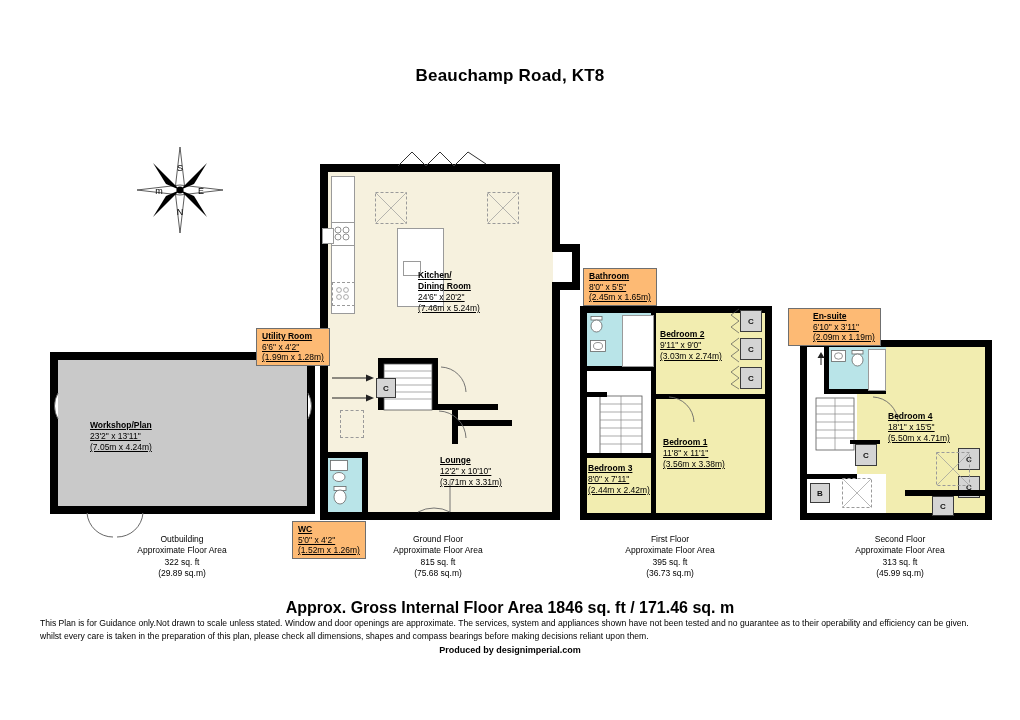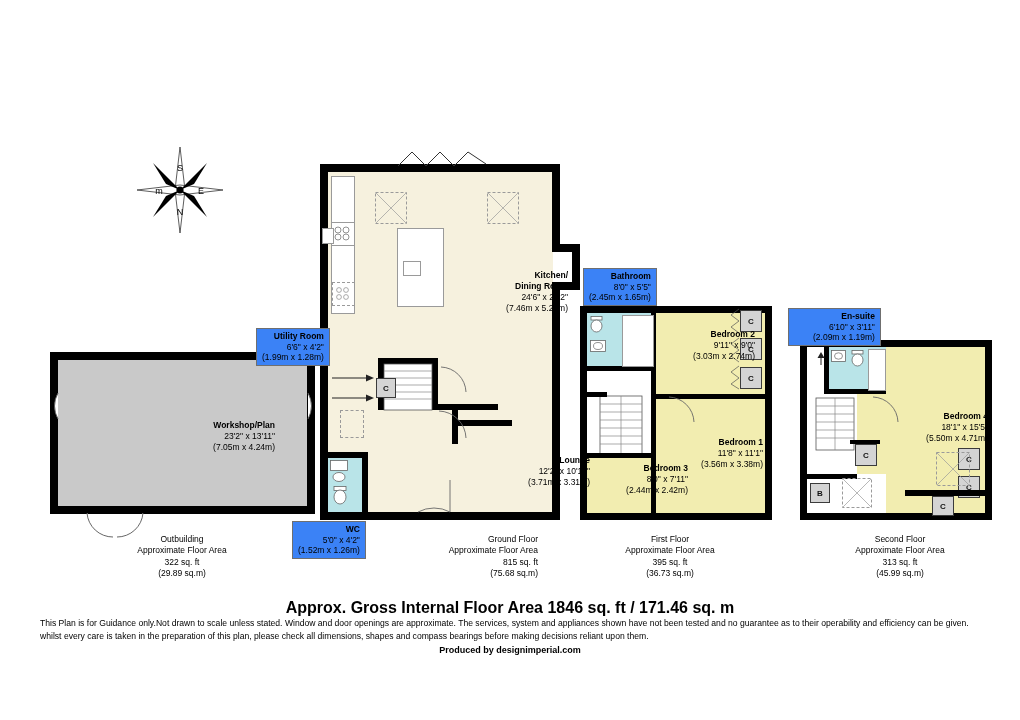--- a/index.html
+++ b/index.html
@@ -25,26 +25,26 @@
   .cream{background:#f6f1de;}
   .yellow{background:#f2edb0;}
   .cyan{background:#b9e4e8;}
   .grey{background:#c9c9c9;}
   .white{background:#ffffff;}
   .outline{position:absolute;border:1px solid #9a9a9a;background:#fff;}
   .dash{position:absolute;border:1px dashed #9a9a9a;}
 
   
   .lbl{
-    position:absolute;text-align:right;line-height:1.25;
-    font-size:8.5px;white-space:nowrap;
+    position:absolute;text-align:left;line-height:1.25;
+    font-size:8.5px;white-space:nowrap;text-decoration:underline;
   }
   .lbl .nm{font-weight:bold;font-size:8.5px;}
   .boxed{
-    border:1px solid #6f6f6f;background:#3b82f6;padding:2px 5px;
+    border:1px solid #6f6f6f;background:#fdba74;padding:2px 5px;
   }
   .roomlbl{font-size:8.5px;line-height:1.3;}
 
   
   .cup{
     position:absolute;background:#d4d4d4;border:1px solid #3b3b3b;
     font-size:8px;font-weight:bold;display:flex;align-items:center;
     justify-content:center;color:#111;
   }
 
@@ -67,20 +67,21 @@
     position:absolute;left:0;top:645px;width:1020px;text-align:center;
     font-size:9px;font-weight:bold;
   }
   svg{display:block;overflow:visible;}
 </style>
 </head>
 <body>
 
 <div id="stage">
 
+  <div class="plan-title">Beauchamp Road, KT8</div>
 
   <div class="compass">
     <svg width="94" height="94" viewBox="0 0 94 94">
 
       <polygon points="47,4 52,47 47,90 42,47" fill="#ffffff" stroke="#333" stroke-width="0.8"></polygon>
       <polygon points="4,47 47,52 90,47 47,42" fill="#ffffff" stroke="#333" stroke-width="0.8"></polygon>
 
       <polygon points="47,47 20,20 33,41" fill="#000000"></polygon>
       <polygon points="47,47 74,20 61,41" fill="#000000"></polygon>
       <polygon points="47,47 20,74 33,53" fill="#000000"></polygon>
@@ -422,21 +423,21 @@
     <div>(5.50m x 4.71m)</div>
   </div>
 
   <div class="cap" style="left:82px;top:534px;">
     <div>Outbuilding</div>
     <div>Approximate Floor Area</div>
     <div>322 sq. ft</div>
     <div>(29.89 sq.m)</div>
   </div>
 
-  <div class="cap" style="left:338px;top:534px;text-align:right;">
+  <div class="cap" style="left:338px;top:534px;">
     <div>Ground Floor</div>
     <div>Approximate Floor Area</div>
     <div>815 sq. ft</div>
     <div>(75.68 sq.m)</div>
   </div>
 
   <div class="cap" style="left:570px;top:534px;">
     <div>First Floor</div>
     <div>Approximate Floor Area</div>
     <div>395 sq. ft</div>

